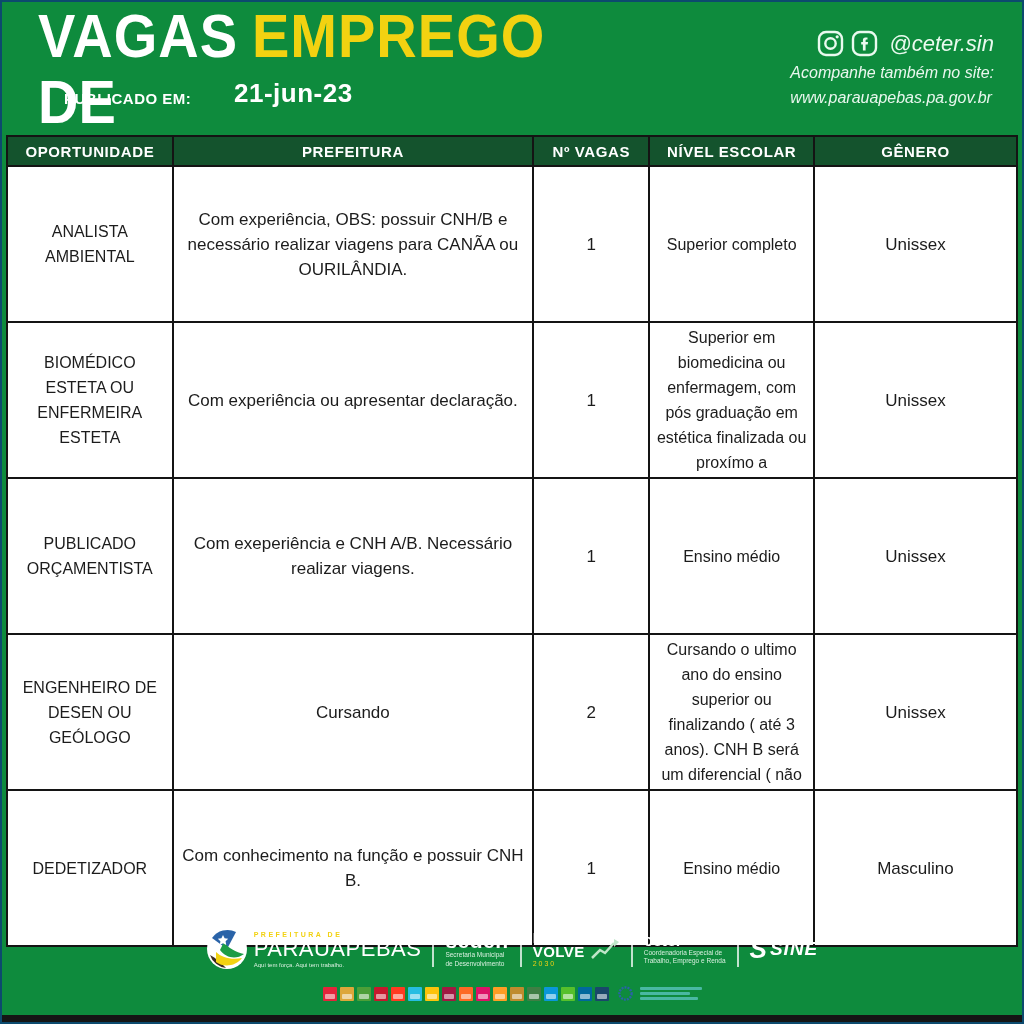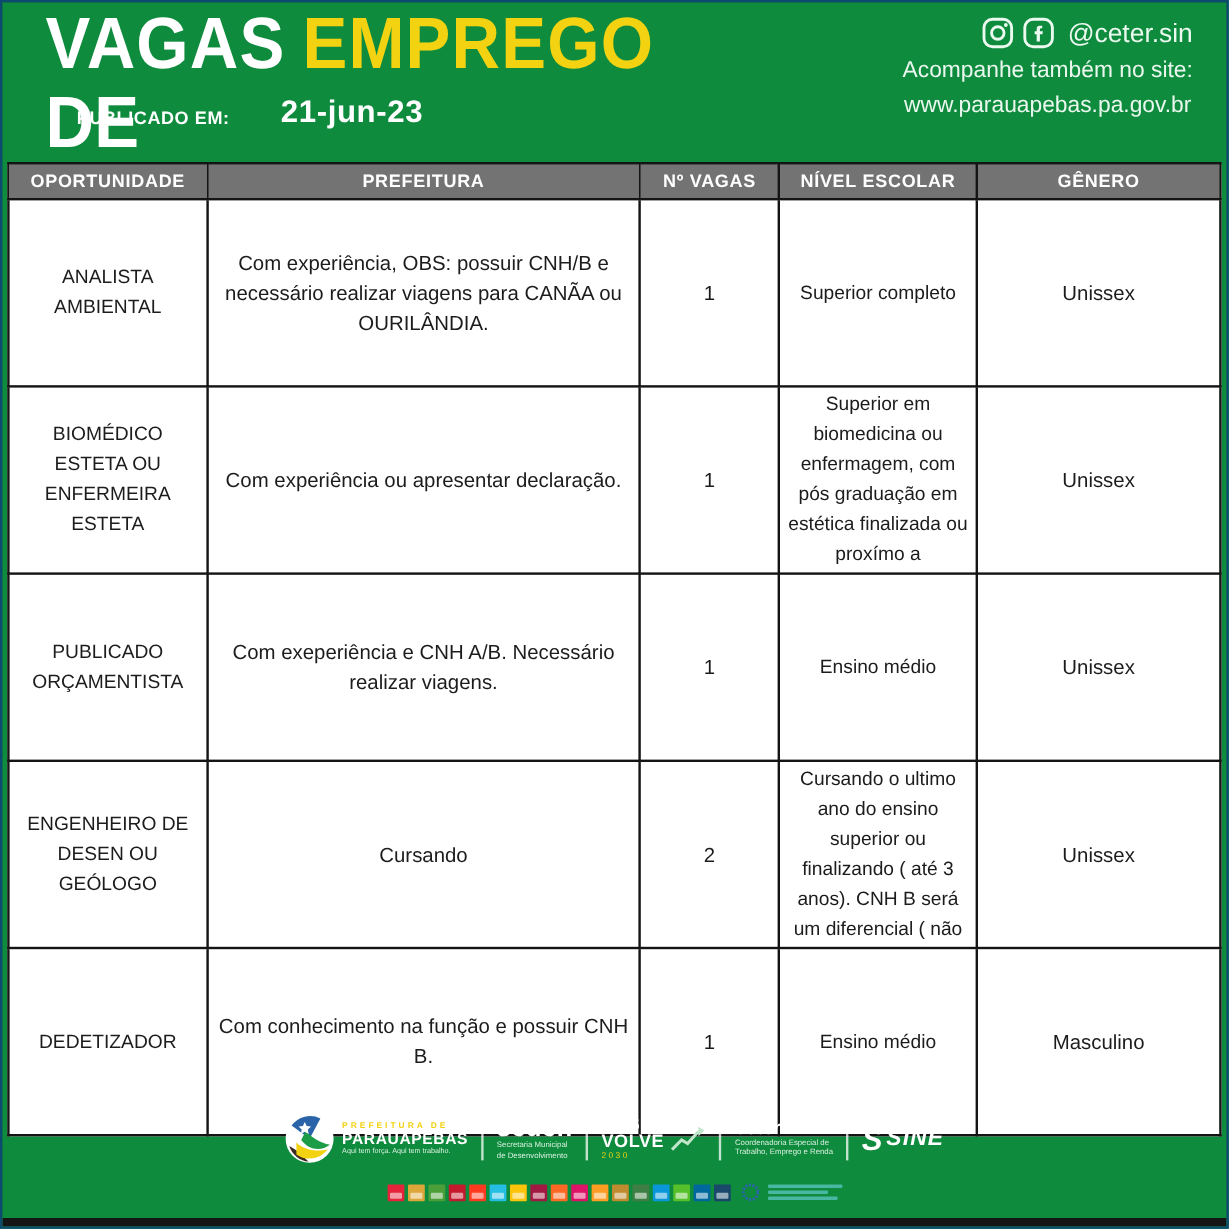--- a/index.html
+++ b/index.html
@@ -24,54 +24,54 @@
     transform:scaleY(1.08);transform-origin:top left;
   }
   .pub-label{
     position:absolute;left:62px;top:88px;z-index:2;
     font-size:15px;font-weight:bold;color:#ffffff;letter-spacing:.5px;
   }
   .pub-date{
     position:absolute;left:232px;top:76px;z-index:2;
     font-size:26px;font-weight:bold;color:#ffffff;letter-spacing:.5px;
   }
-  .social{position:absolute;right:28px;top:12px;text-align:center;color:#e9f7ee;}
+  .social{position:absolute;right:28px;top:28px;text-align:left;color:#e9f7ee;font-style:italic;}
   .social-row{display:flex;align-items:center;justify-content:flex-end;gap:7px;}
   .social-icon{width:27px;height:27px;display:block;}
   .handle{font-size:22px;margin-left:4px;color:#eafaef;}
-  .site-line{font-size:19px;margin-top:7px;color:#e9f7ee;}
+  .site-line{font-size:16px;margin-top:7px;color:#e9f7ee;}
   
   .jobs-table{
     position:absolute;left:4px;top:133px;width:1012px;height:779px;
     border-collapse:collapse;table-layout:fixed;background:#ffffff;
   }
   .jobs-table th,.jobs-table td{
     border:2px solid #141414;text-align:center;vertical-align:middle;
     color:#1c1c1c;padding:2px 8px;overflow:hidden;
   }
   .jobs-table th{
-    background:#737373;color:#ffffff;font-size:15px;font-weight:bold;
+    background:#14532d;color:#ffffff;font-size:15px;font-weight:bold;
     letter-spacing:.6px;height:24px;padding:2px 2px;
   }
   .jobs-table td{font-size:17px;line-height:25px;height:150px;}
   td.c-oportunidade{font-size:16px;}
   td.c-nivel{font-size:16px;padding:2px 4px;}
   col.w1{width:16.4%;} col.w2{width:35.7%;} col.w3{width:11.5%;}
   col.w4{width:16.3%;} col.w5{width:20.1%;}
   
   .footer-logos{
     position:absolute;left:0;top:926px;width:100%;
     display:flex;justify-content:center;align-items:center;gap:11px;
     color:#ffffff;
   }
   .logo-sep{width:2px;height:36px;background:rgba(255,255,255,.75);}
   .pref-block{display:flex;align-items:center;gap:6px;}
   .pref-text{line-height:1;}
   .pref-top{font-size:7px;letter-spacing:2.5px;color:#f2d211;font-weight:bold;}
-  .pref-name{font-size:13px;font-weight:700;letter-spacing:.5px;}
+  .pref-name{font-size:22px;font-weight:400;letter-spacing:.5px;}
   .pref-tag{font-size:6px;color:#d9f0e0;margin-top:2px;}
   .seden-name{font-size:21px;font-weight:900;letter-spacing:.5px;line-height:1;}
   .tiny-sub{font-size:6.5px;color:#d9f0e0;line-height:1.3;}
   .desen-block{display:flex;align-items:center;gap:3px;}
   .desen-words{font-size:15px;font-weight:900;line-height:.95;letter-spacing:.5px;}
   .desen-year{font-size:7px;color:#f2d211;letter-spacing:2px;margin-top:1px;}
   .ceter-name{font-size:16px;font-weight:900;line-height:1;}
   .sine-block{display:flex;align-items:center;gap:3px;}
   .sine-s{font-size:26px;font-weight:900;font-style:italic;line-height:1;}
   .sine-name{font-size:19px;font-weight:900;font-style:italic;letter-spacing:1px;}

